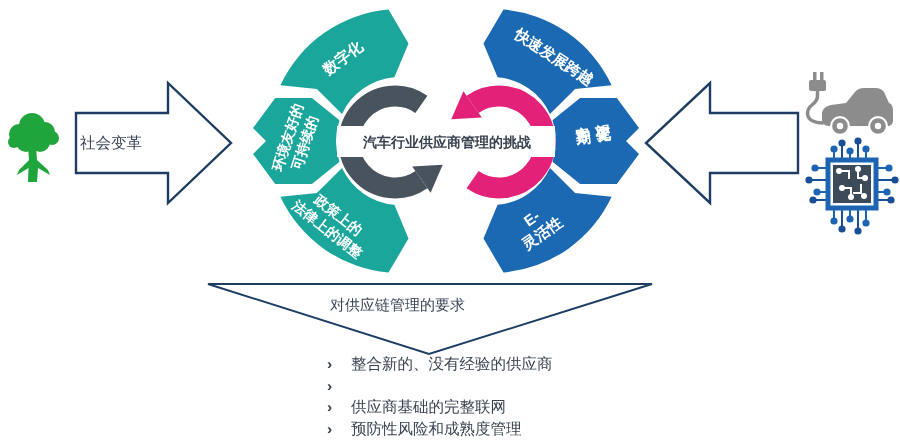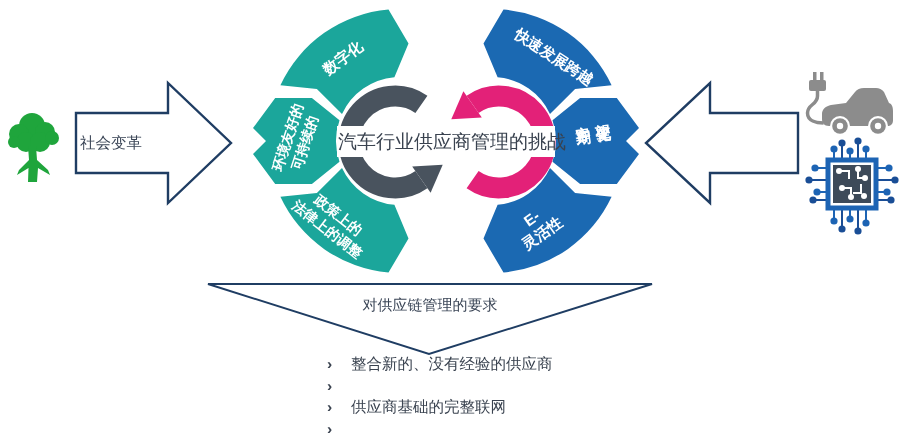--- a/index.html
+++ b/index.html
@@ -6,23 +6,23 @@
   .stage{
     position:relative;width:900px;height:444px;overflow:hidden;background:#fff;
     font-family:"Liberation Sans","DejaVu Sans",sans-serif;color:#3A4556;
   }
   .stage svg{position:absolute;left:0;top:0;}
   .lbl{position:absolute;line-height:1.2;}
   .seg-lbl{color:#fff;font-weight:bold;text-align:center;white-space:nowrap;}
   .flow-lbl{font-size:15.5px;color:#3A4556;text-align:left;}
   .title-lbl{
     position:absolute;left:338px;top:127px;width:218px;height:30px;line-height:30px;
-    text-align:center;font-size:19px;font-weight:normal;color:#39424F;white-space:nowrap;
+    text-align:center;font-size:14px;font-weight:bold;color:#39424F;white-space:nowrap;
   }
-  .funnel-lbl{position:absolute;left:330px;top:296px;width:200px;text-align:center;
+  .funnel-lbl{position:absolute;left:330px;top:296px;width:200px;
     font-size:15px;color:#3A4556;}
   .v-col{writing-mode:vertical-rl;text-orientation:upright;letter-spacing:2px;
     font-size:15px;line-height:20px;}
   .req{position:absolute;left:327px;top:353px;width:330px;}
   .req-item{display:flex;font-size:15.5px;line-height:21.5px;color:#39424F;}
   .req-item .mark{width:24px;font-weight:bold;color:#39424F;}
 </style>
 </head>
 <body>
 
@@ -181,16 +181,17 @@
     </div>
     <div class="req-item">
       <span class="mark">›</span>
     </div>
     <div class="req-item">
       <span class="mark">›</span>
       <span>供应商基础的完整联网</span>
     </div>
     <div class="req-item">
       <span class="mark">›</span>
+      <span>预防性风险和成熟度管理</span>
     </div>
   </div>
 
 </div>
 
 </body></html>

